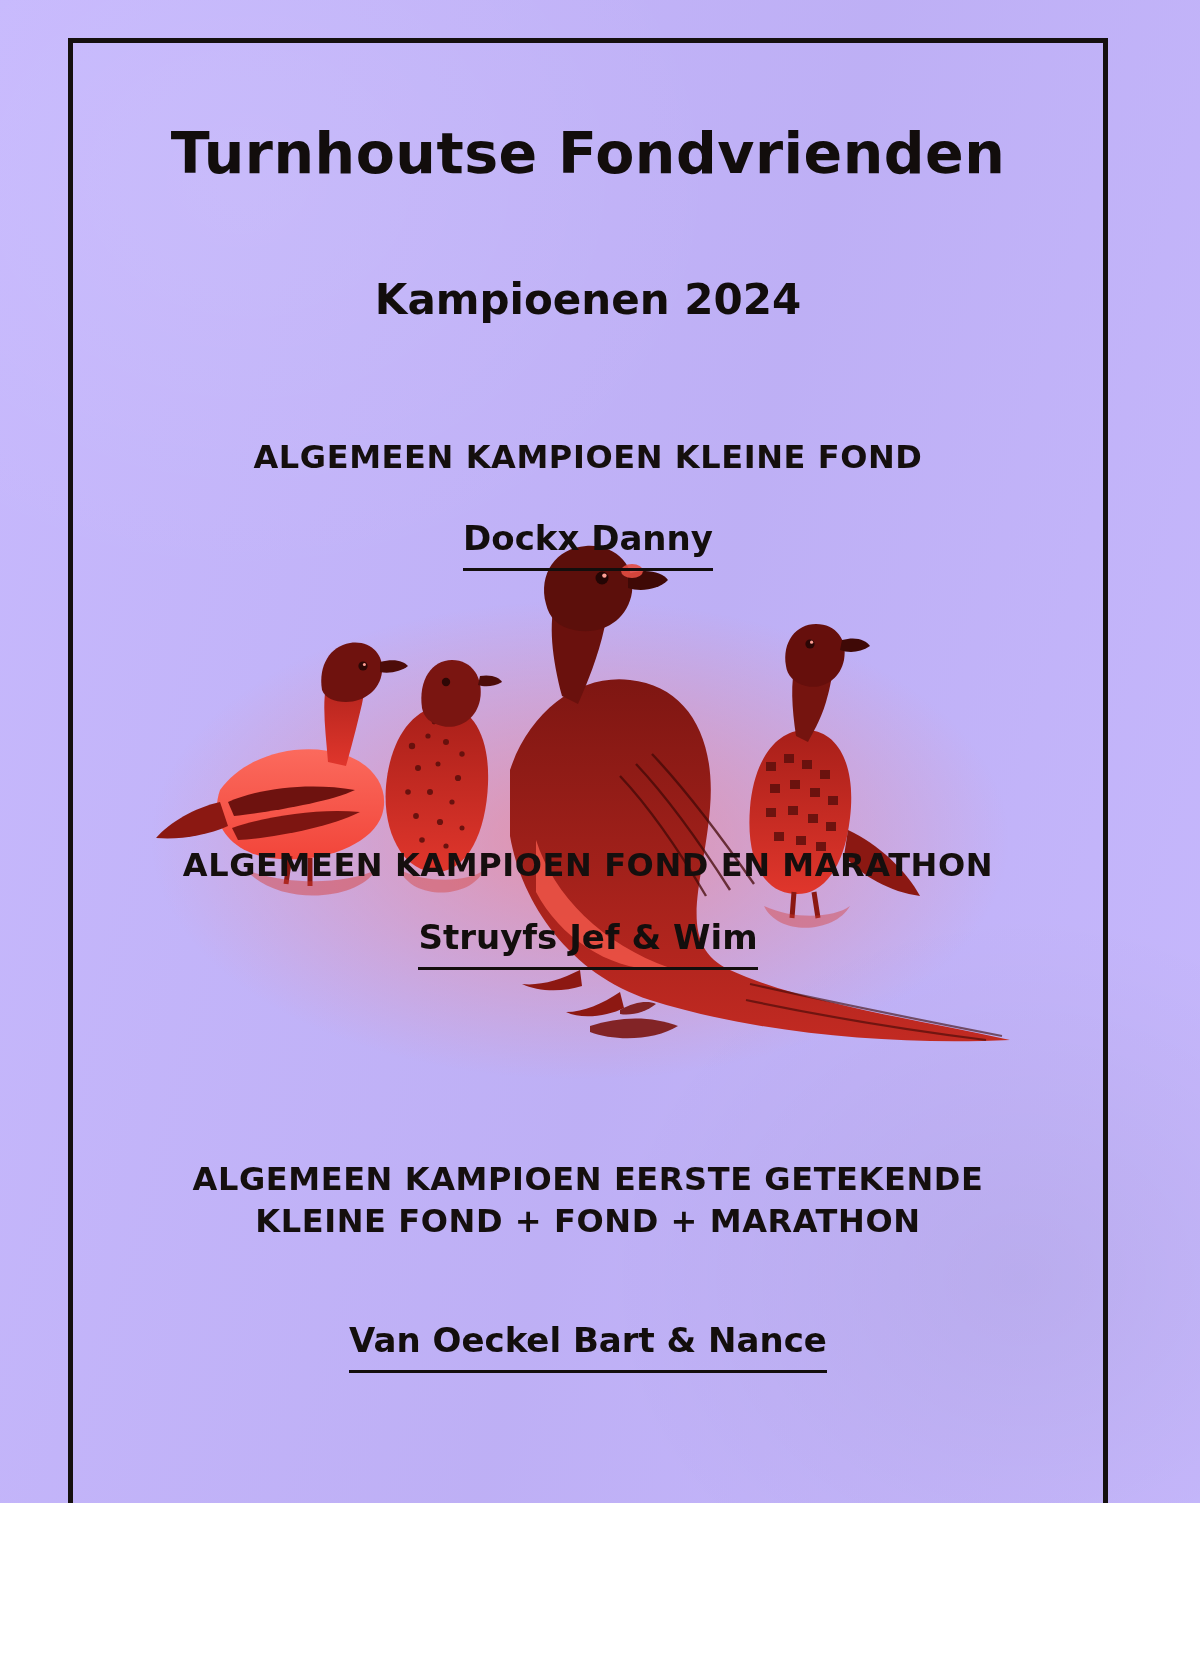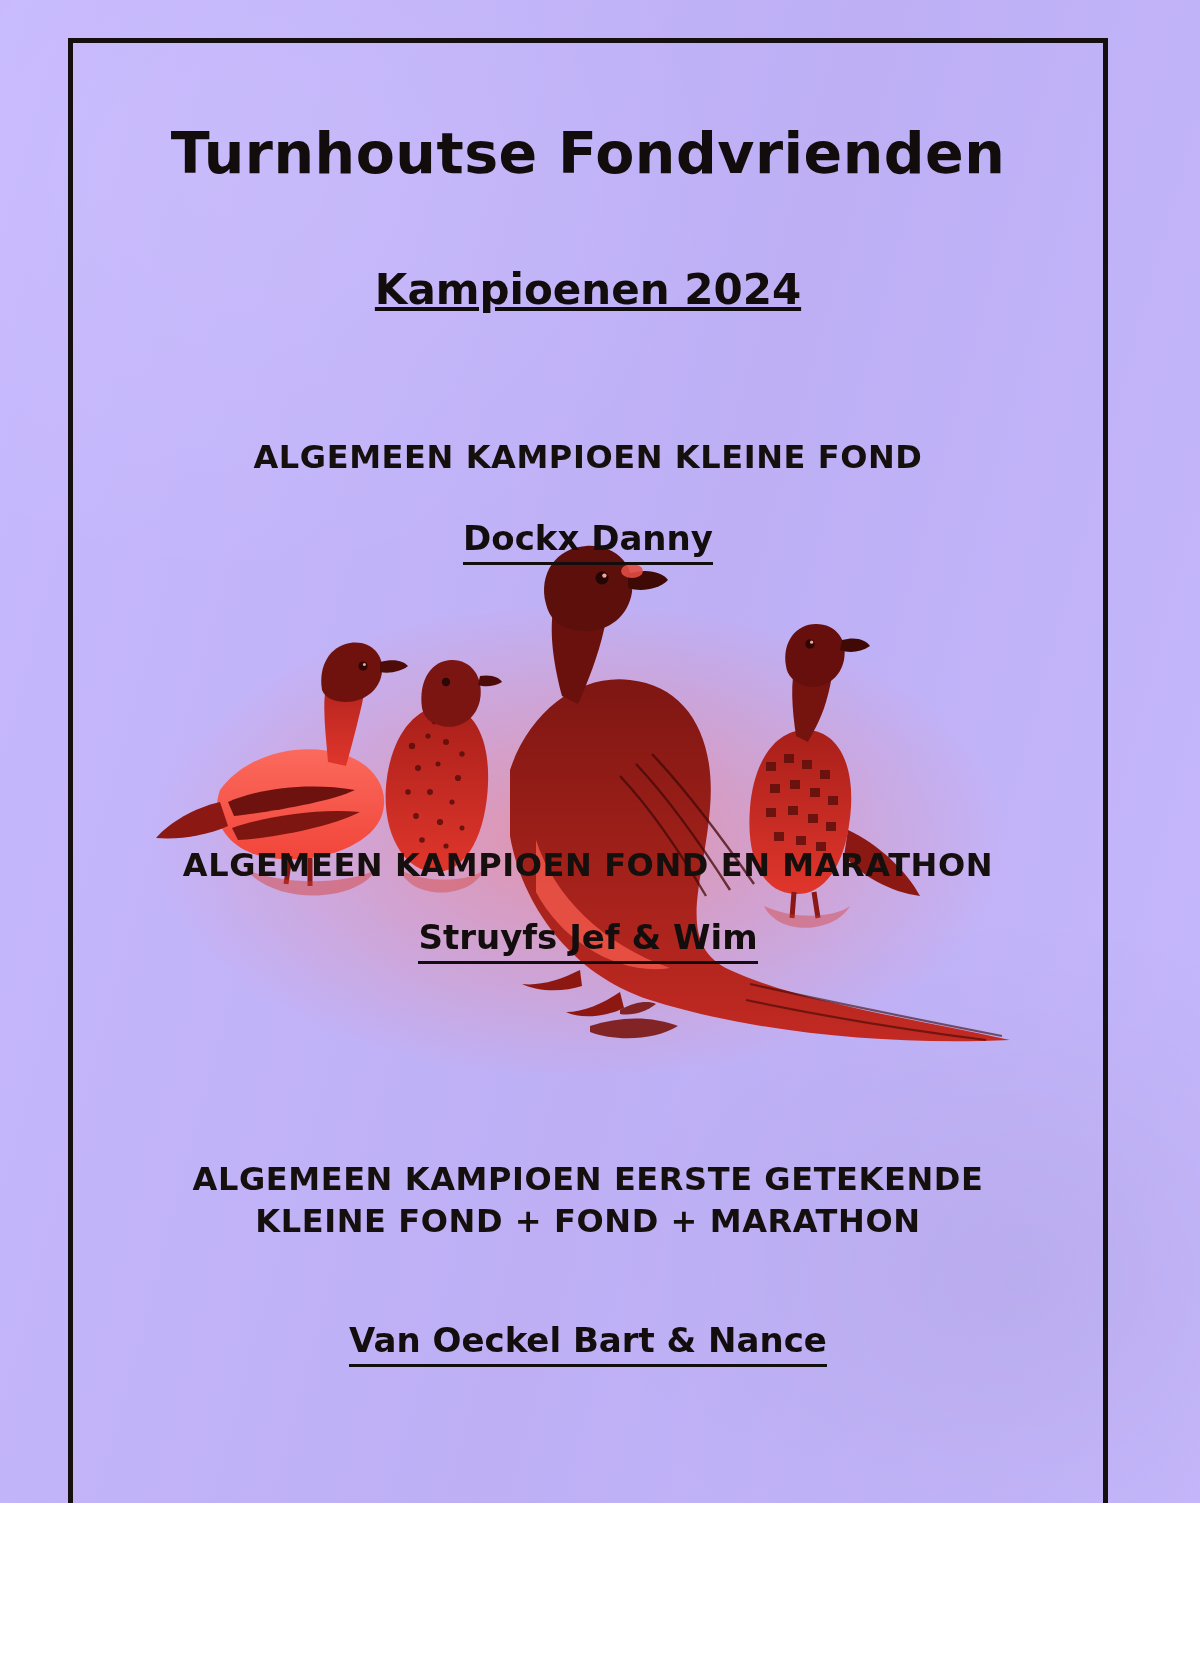--- a/index.html
+++ b/index.html
@@ -50,27 +50,26 @@
     top: 82px;
     width: 100%;
     text-align: center;
     font-size: 57px;
     font-weight: bold;
     letter-spacing: 0.5px;
     color: #120d0c;
   }
   .subtitle {
     position: absolute;
-    top: 227px;
+    top: 237px;
     width: 100%;
     text-align: center;
     font-size: 42px;
     font-weight: bold;
     color: #120d0c;
-    text-decoration: underline;
   }
   .cat {
     position: absolute;
     width: 100%;
     text-align: center;
     font-size: 32px;
     font-weight: bold;
     letter-spacing: 0.6px;
     color: #150f0e;
     line-height: 1.32;
@@ -78,21 +77,21 @@
   .champ {
     position: absolute;
     width: 100%;
     text-align: center;
     font-size: 34px;
     font-weight: bold;
     color: #130e0d;
   }
   .champ span {
     border-bottom: 3px solid #130e0d;
-    padding-bottom: 4px;
+    padding-bottom: 10px;
   }
   .cat-1 { top: 398px; }
   .champ-1 { top: 480px; }
   .cat-2 { top: 770px; margin-top: 36px; }
   .champ-2 { top: 879px; }
   .cat-3 { top: 1120px; }
   .champ-3 { top: 1282px; }
 
   
   .photo {

